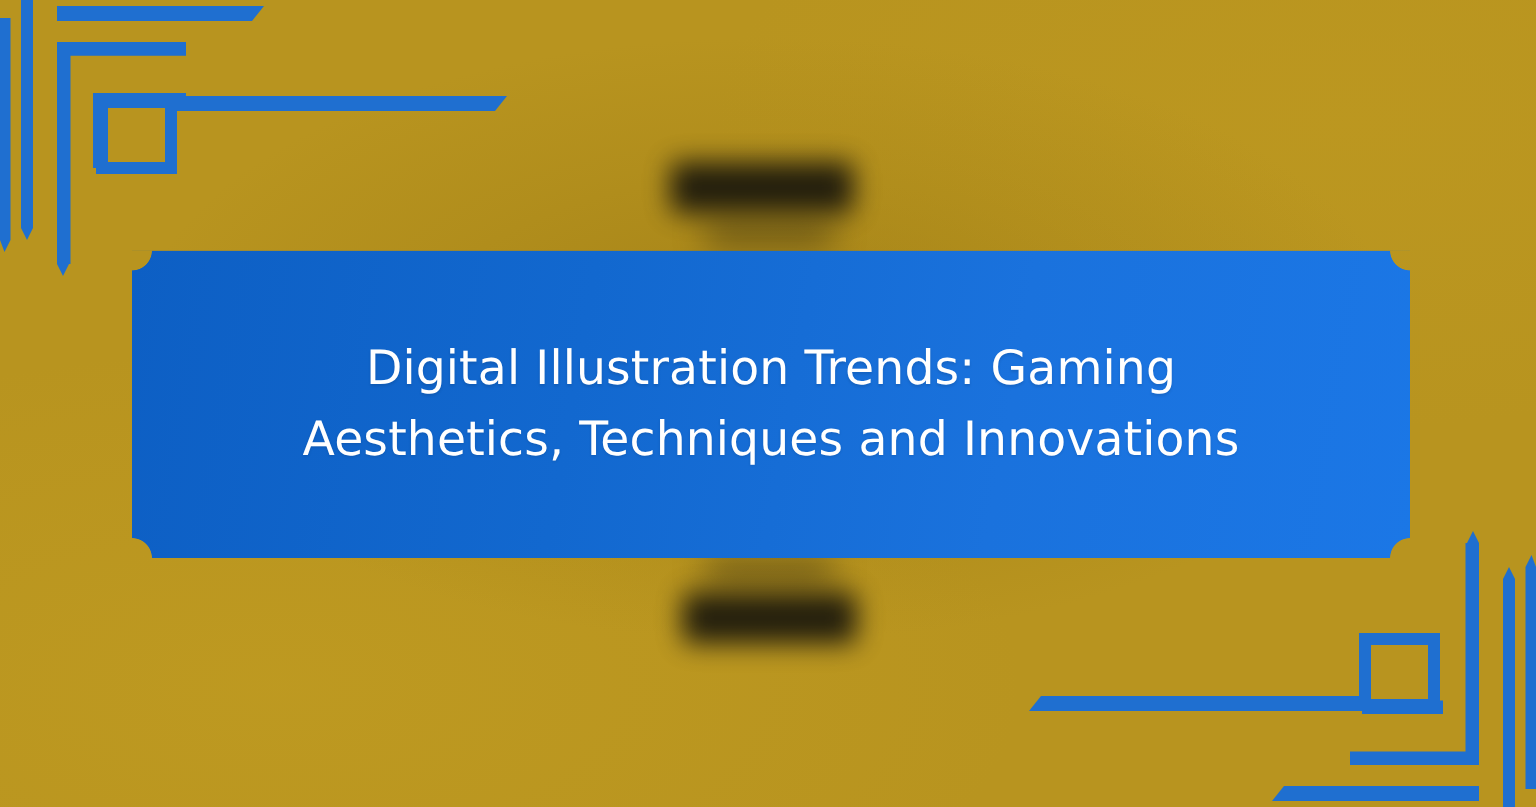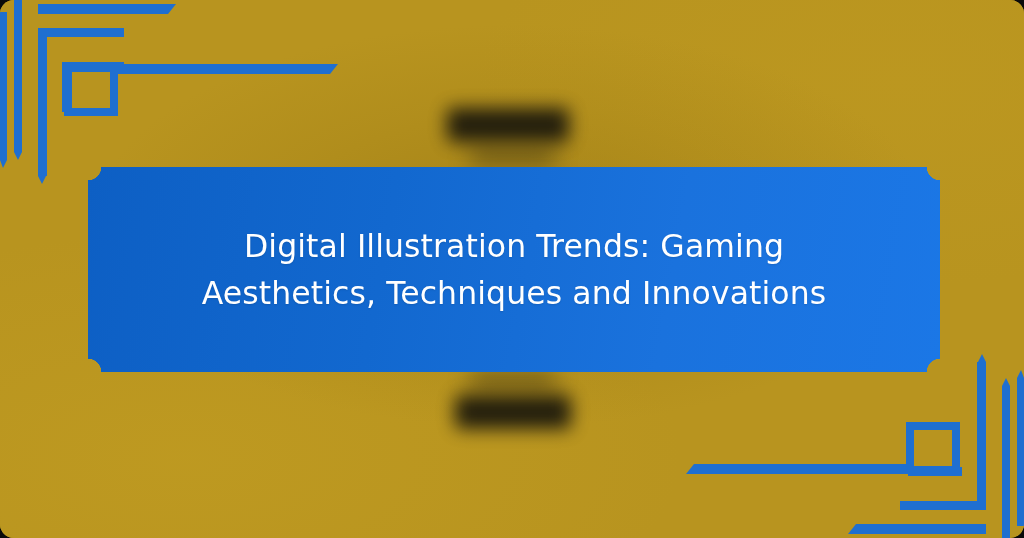--- a/index.html
+++ b/index.html
@@ -7,21 +7,20 @@
     padding: 0;
     background: #0a0a0a;
   }
   #stage {
     position: relative;
     width: 1024px;
     height: 538px;
     overflow: hidden;
     font-family: "DejaVu Sans", sans-serif;
     background: #B8941F;
-    border-radius: 14px;
   }
 
   
   .bg-base {
     position: absolute;
     inset: 0;
     background: #B8941F;
   }
   
   .bg-tone {

